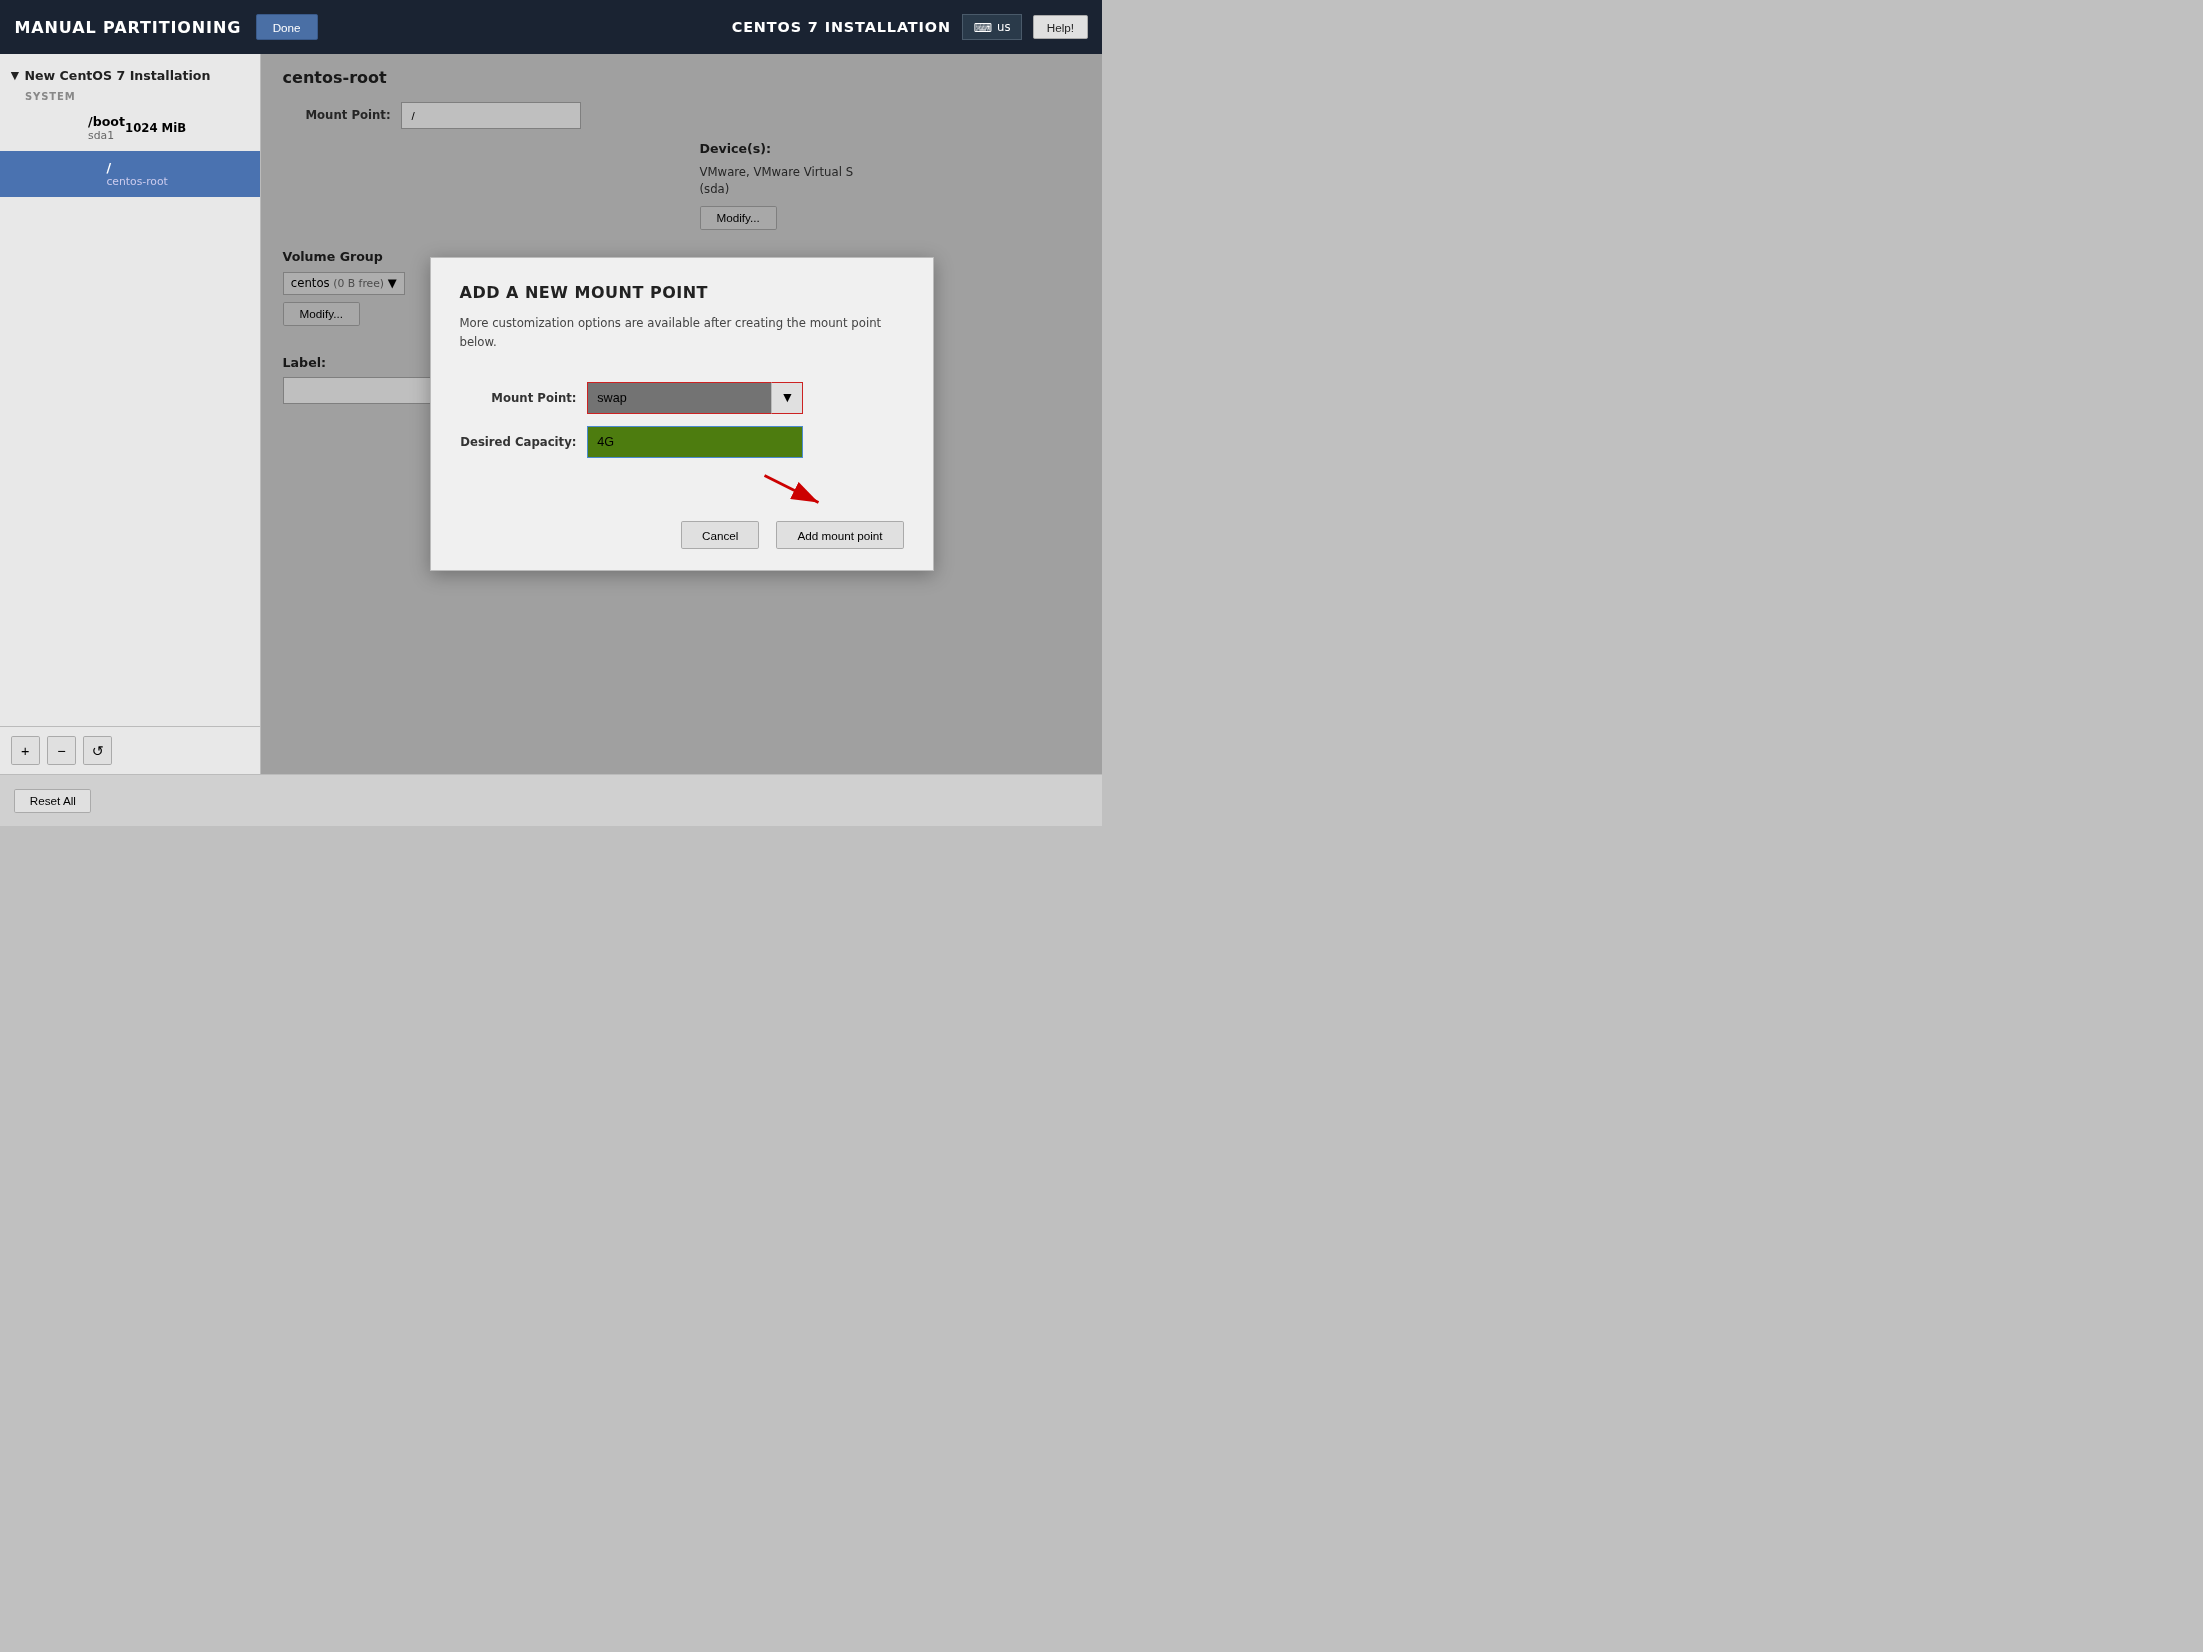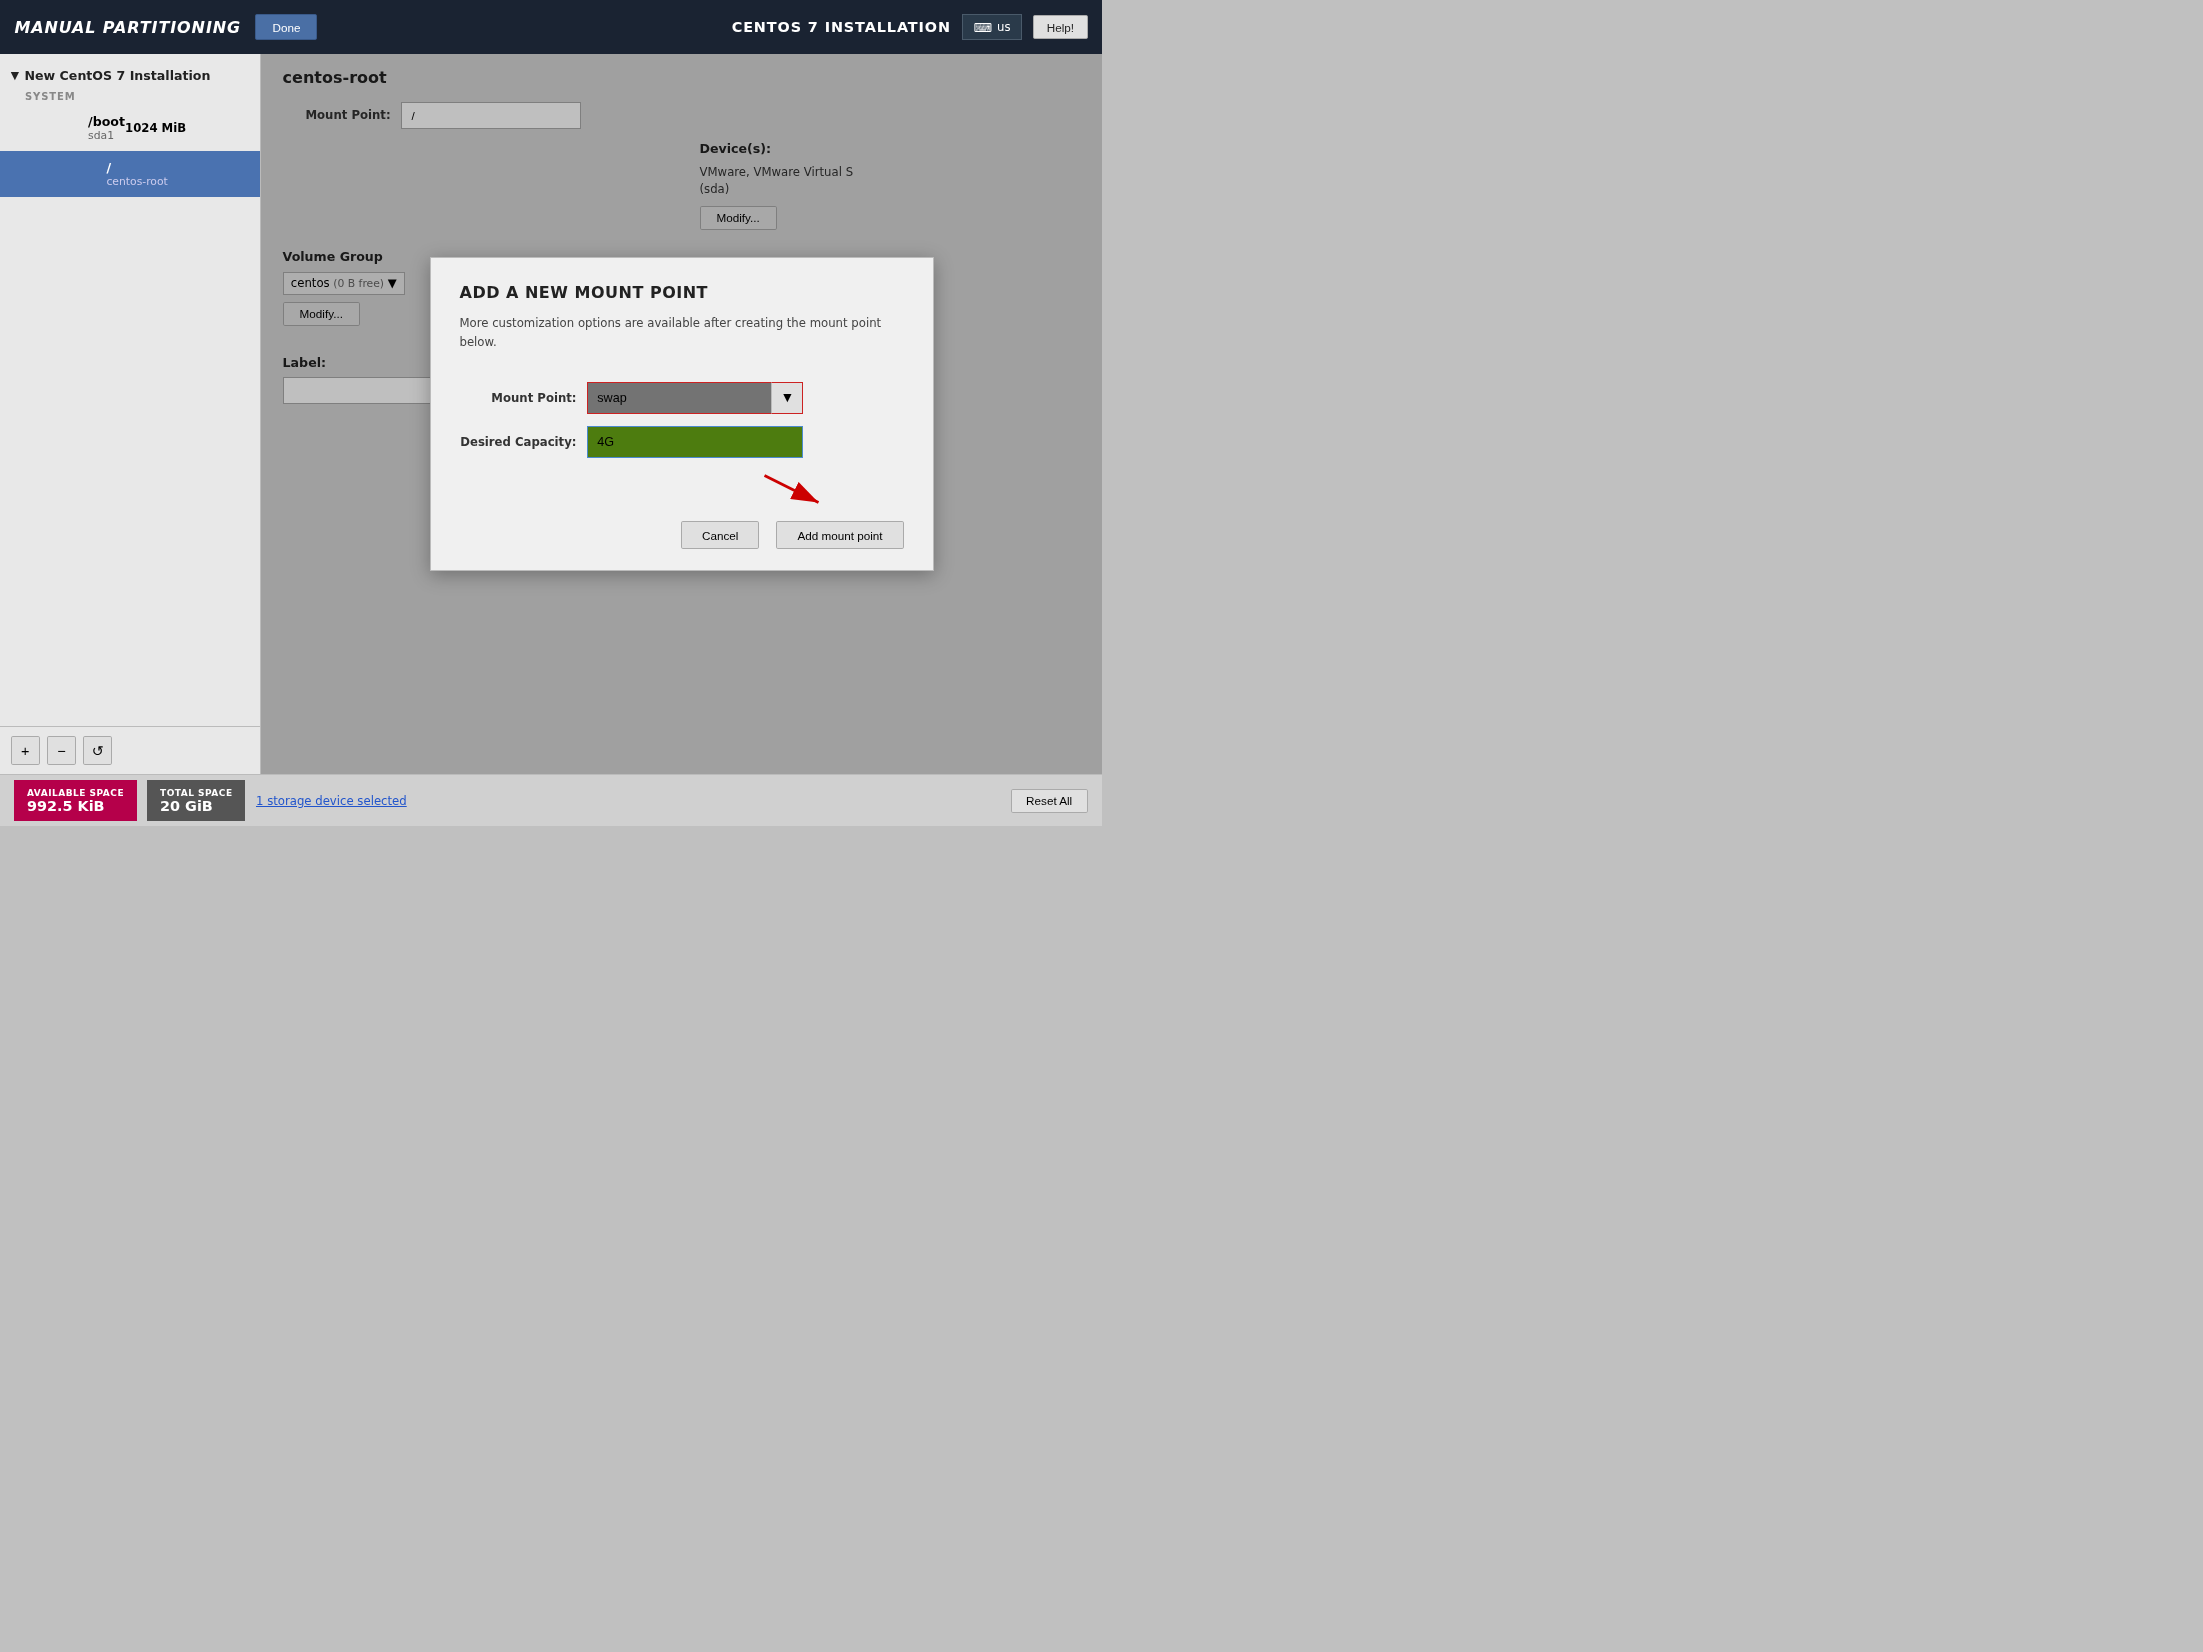--- a/index.html
+++ b/index.html
@@ -24,21 +24,20 @@
     .header-left {
       display: flex;
       align-items: center;
       gap: 14.4px;
     }
     .header-title {
       color: white;
       font-size: 16px;
       font-weight: bold;
       letter-spacing: 0.9px;
-      font-style: italic;
     }
     .done-button {
       background: #4a6fa5;
       color: white;
       border: 0.9px solid #3a5a8a;
       padding: 5.4px 16px;
       font-size: 11.7px;
       cursor: pointer;
       border-radius: 1.8px;
     }
@@ -562,26 +561,15 @@
           <button class="cancel-button">Cancel</button>
           <button class="add-mount-button">Add mount point</button>
         </div>
       </div>
     </div>
 
   </div>
 </div>
 
 <div class="footer">
-  <div class="footer-left">
-    <div class="space-box-available">
-      <div class="space-box-label">AVAILABLE SPACE</div>
-      <div class="space-box-value">992.5 KiB</div>
-    </div>
-    <div class="space-box-total">
-      <div class="space-box-label">TOTAL SPACE</div>
-      <div class="space-box-value">20 GiB</div>
-    </div>
-    <span class="storage-link">1 storage device selected</span>
-  </div>
   <button class="reset-all-button">Reset All</button>
 </div>
 
 
 </body></html>

